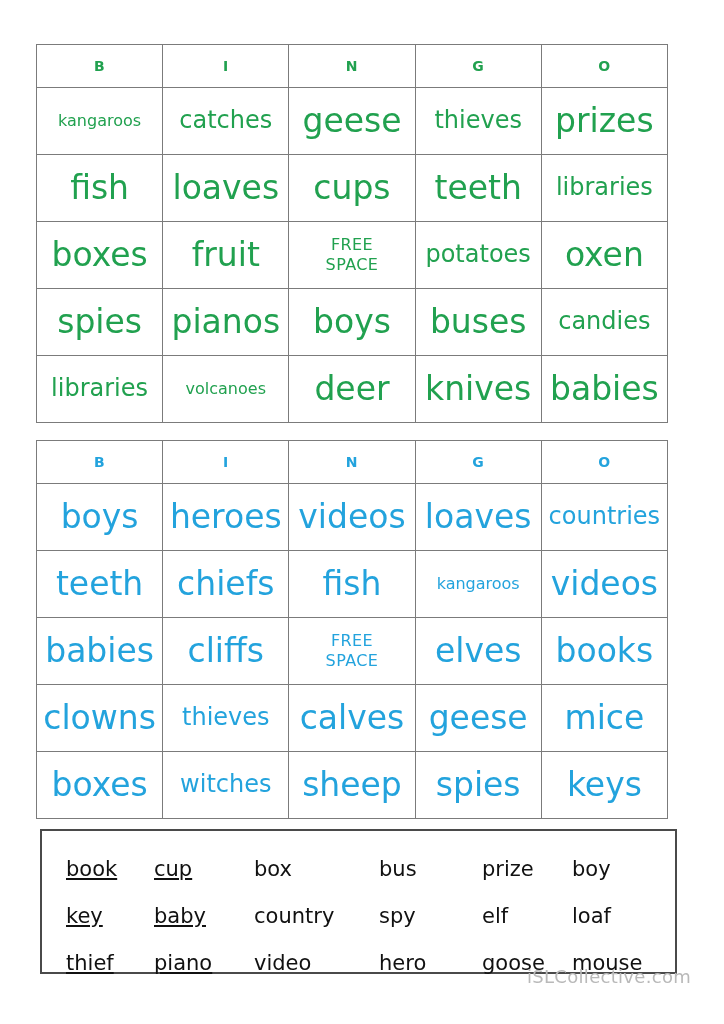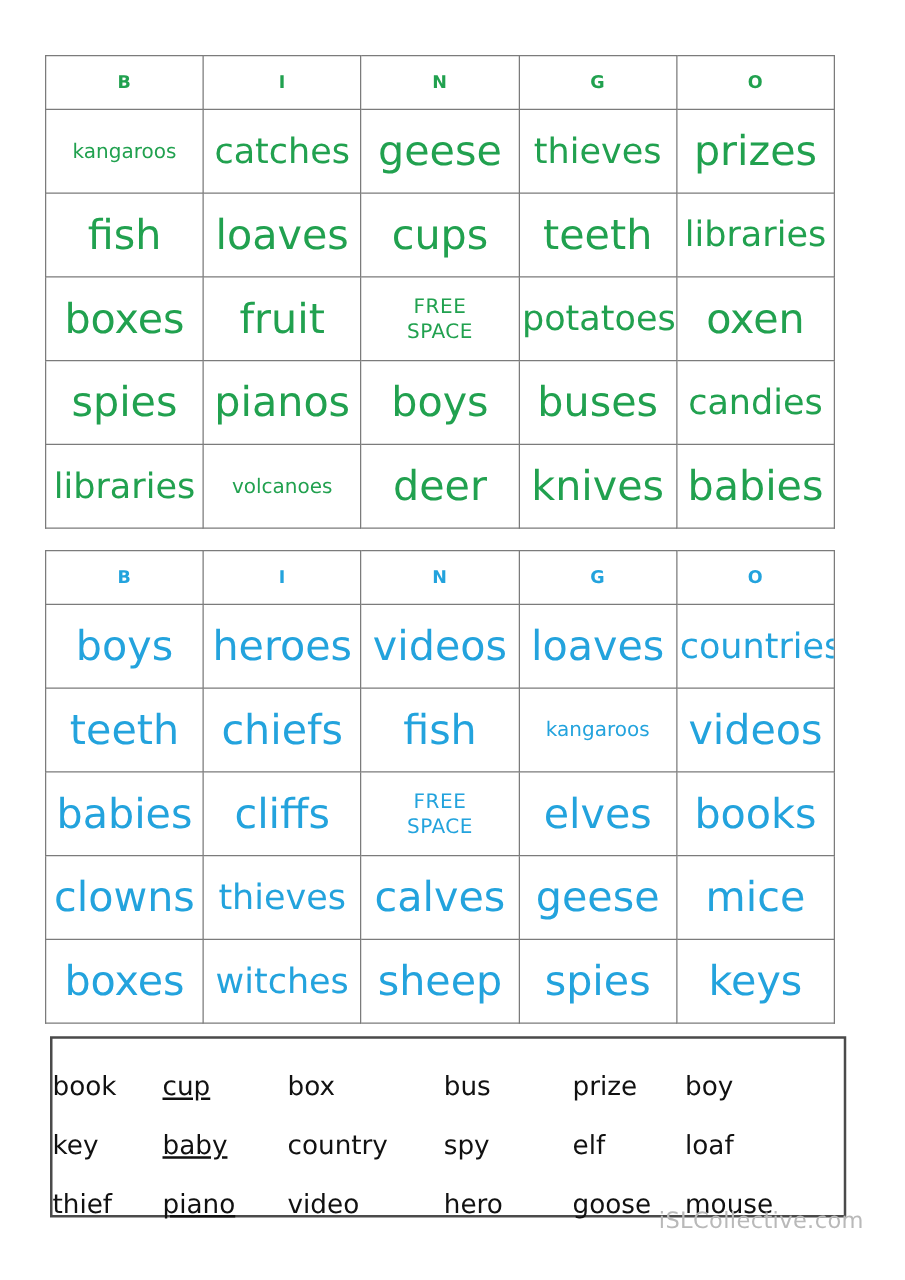--- a/index.html
+++ b/index.html
@@ -60,21 +60,21 @@
 
   .bingo-card td {
     height: 66px;
     font-size: 33px;
     line-height: 1.06;
     font-family: "DejaVu Sans", sans-serif;
     white-space: nowrap;
   }
 
   
-  .bingo-card td.long    { font-size: 28px; }
+  .bingo-card td.long    { font-size: 24px; }
   .bingo-card td.longer  { font-size: 16px; }
 
   .bingo-card td.free-space {
     font-size: 16px;
     line-height: 1.25;
     white-space: normal;
     letter-spacing: 0.4px;
   }
 
   .card-green th,
@@ -104,21 +104,21 @@
   .word-bank-table td {
     height: 47px;
     vertical-align: middle;
     text-align: left;
     color: #111111;
     font-size: 21px;
     font-family: "DejaVu Sans", sans-serif;
     white-space: nowrap;
     padding: 0;
   }
-  .word-bank-table td.c0 { width: 88px;  padding-left: 0; }
+  .word-bank-table td.c0 { width: 88px;  padding-left: 24px; text-decoration: underline; }
   .word-bank-table td.c1 { width: 100px; text-decoration: underline; }
   .word-bank-table td.c2 { width: 125px; }
   .word-bank-table td.c3 { width: 103px; }
   .word-bank-table td.c4 { width: 90px; margin-left: 40px; }
   .word-bank-table td.c5 { width: auto; margin-left: 38px; }
 
   
   .watermark {
     position: absolute;
     left: 527px;

